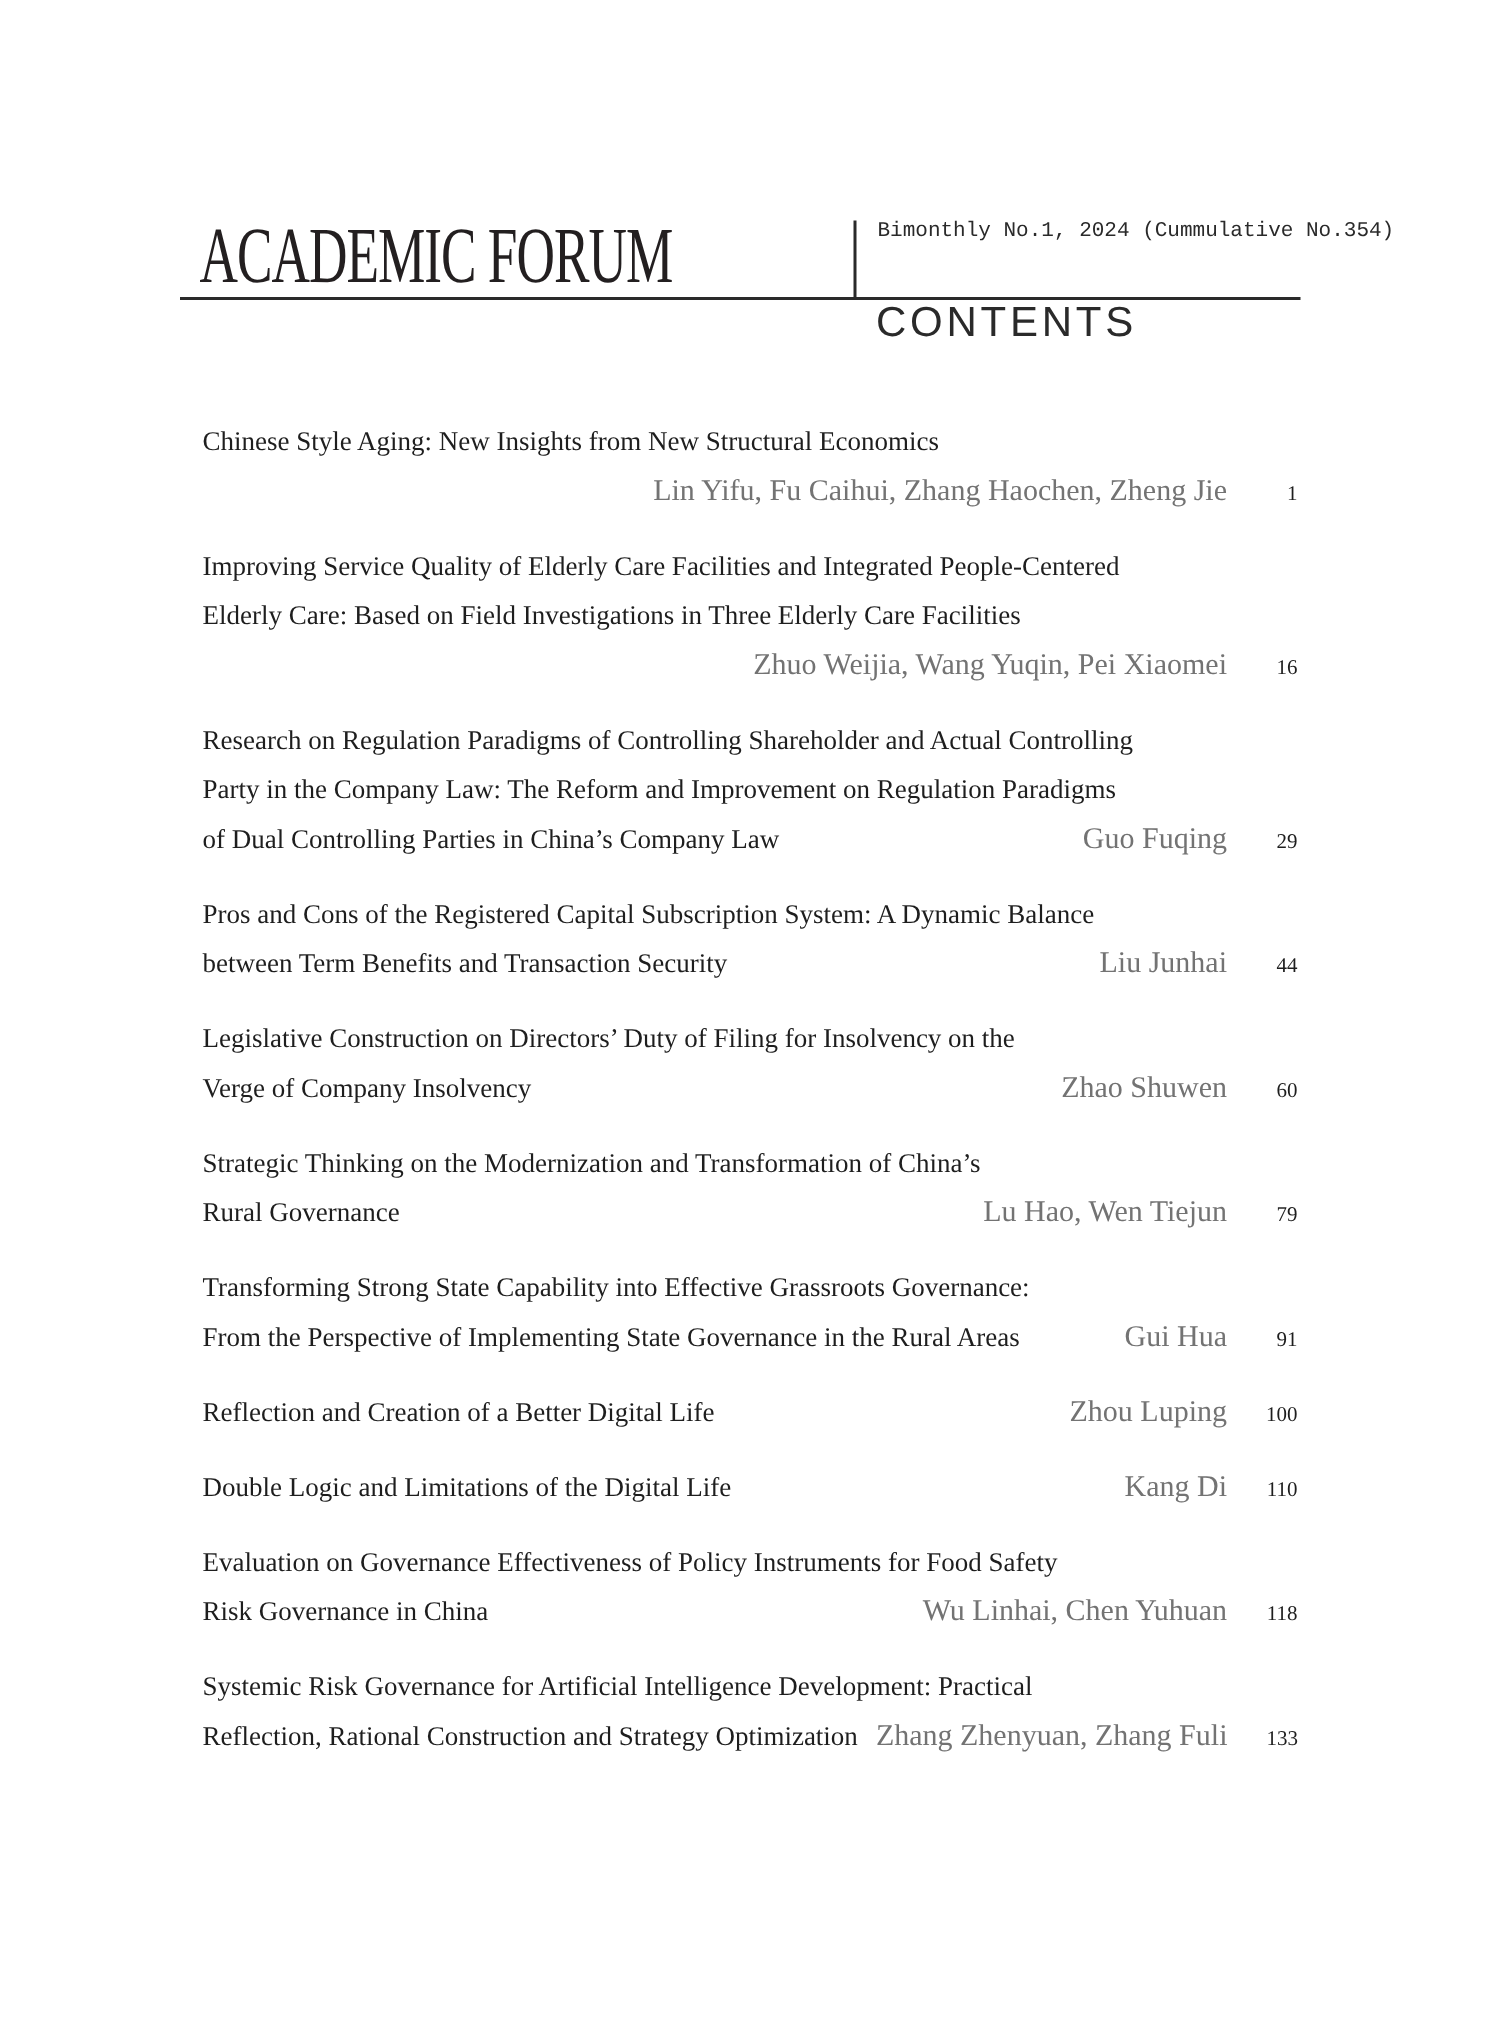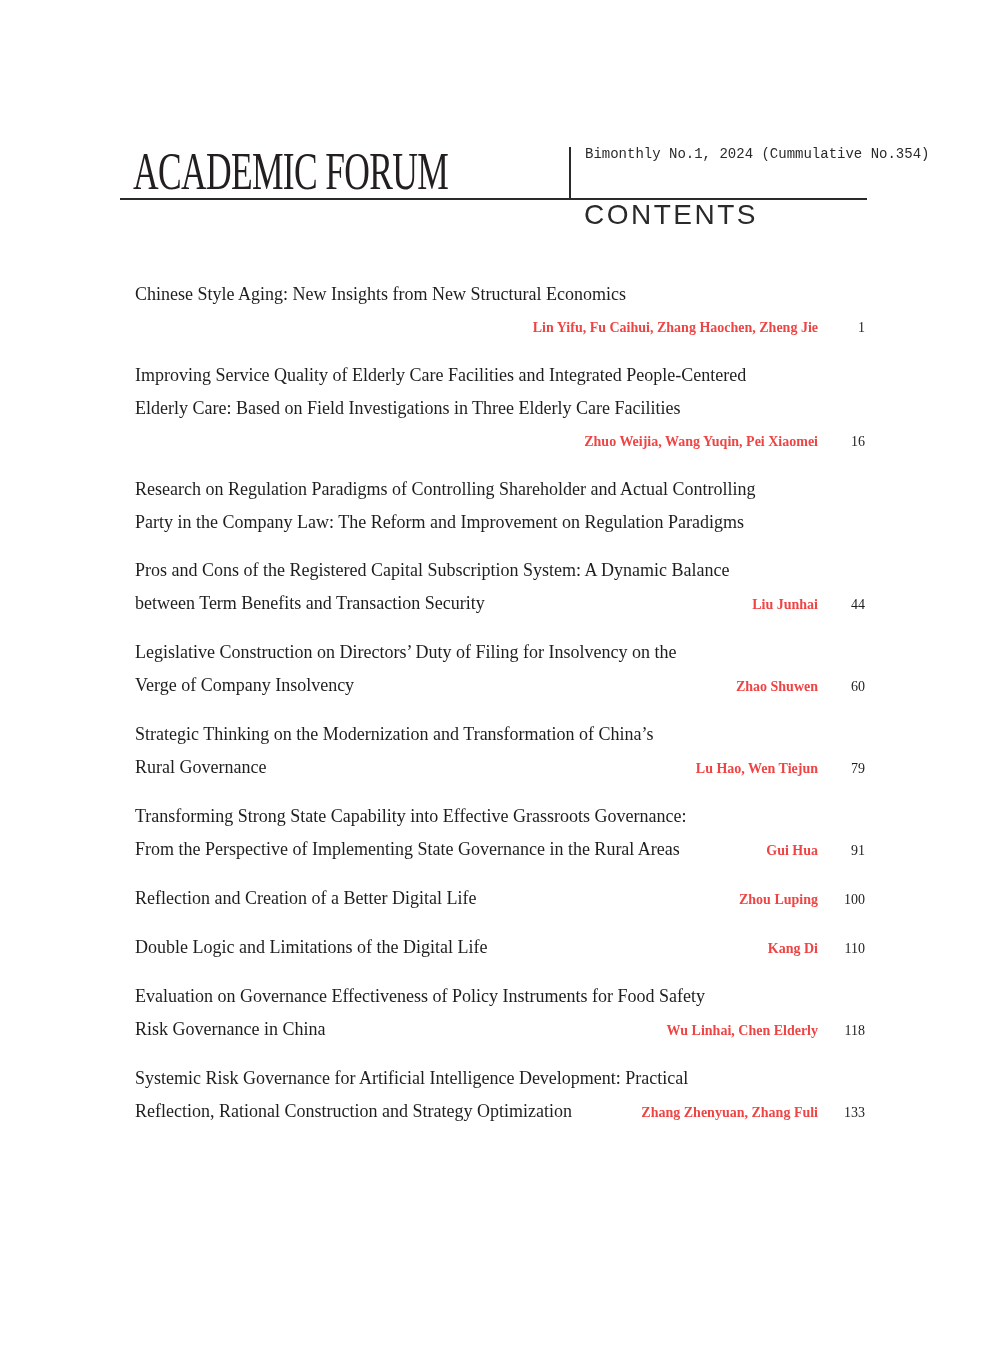--- a/index.html
+++ b/index.html
@@ -91,24 +91,23 @@
     white-space: nowrap;
     color: #1e1e1e;
   }
   .line.inline {
     display: flex;
     align-items: baseline;
   }
   .title-text { flex: none; }
   .fill { flex: 1 1 auto; min-width: 12px; }
   .authors {
-    font-size: 14px;
-    color: #ef4444;
+    font-size: 20px;
+    color: #737373;
     flex: none;
-    font-weight: bold;
   }
   .pagenum {
     font-size: 14px;
     width: 47px;
     text-align: right;
     flex: none;
     color: #1e1e1e;
   }
   .line.byline {
     display: flex;
@@ -141,20 +140,26 @@
         <div class="line">Improving Service Quality of Elderly Care Facilities and Integrated People-Centered</div>
         <div class="line">Elderly Care: Based on Field Investigations in Three Elderly Care Facilities</div>
         <div class="line byline">
           <span class="authors">Zhuo Weijia, Wang Yuqin, Pei Xiaomei</span>
           <span class="pagenum">16</span>
         </div>
       </div>
       <div class="entry">
         <div class="line">Research on Regulation Paradigms of Controlling Shareholder and Actual Controlling</div>
         <div class="line">Party in the Company Law: The Reform and Improvement on Regulation Paradigms</div>
+        <div class="line inline">
+          <span class="title-text">of Dual Controlling Parties in China’s Company Law</span>
+          <span class="fill"></span>
+          <span class="authors">Guo Fuqing</span>
+          <span class="pagenum">29</span>
+        </div>
       </div>
       <div class="entry">
         <div class="line">Pros and Cons of the Registered Capital Subscription System: A Dynamic Balance</div>
         <div class="line inline">
           <span class="title-text">between Term Benefits and Transaction Security</span>
           <span class="fill"></span>
           <span class="authors">Liu Junhai</span>
           <span class="pagenum">44</span>
         </div>
       </div>
@@ -199,21 +204,21 @@
           <span class="fill"></span>
           <span class="authors">Kang Di</span>
           <span class="pagenum">110</span>
         </div>
       </div>
       <div class="entry">
         <div class="line">Evaluation on Governance Effectiveness of Policy Instruments for Food Safety</div>
         <div class="line inline">
           <span class="title-text">Risk Governance in China</span>
           <span class="fill"></span>
-          <span class="authors">Wu Linhai, Chen Elderly</span>
+          <span class="authors">Wu Linhai, Chen Yuhuan</span>
           <span class="pagenum">118</span>
         </div>
       </div>
       <div class="entry">
         <div class="line">Systemic Risk Governance for Artificial Intelligence Development: Practical</div>
         <div class="line inline">
           <span class="title-text">Reflection, Rational Construction and Strategy Optimization</span>
           <span class="fill"></span>
           <span class="authors">Zhang Zhenyuan, Zhang Fuli</span>
           <span class="pagenum">133</span>

